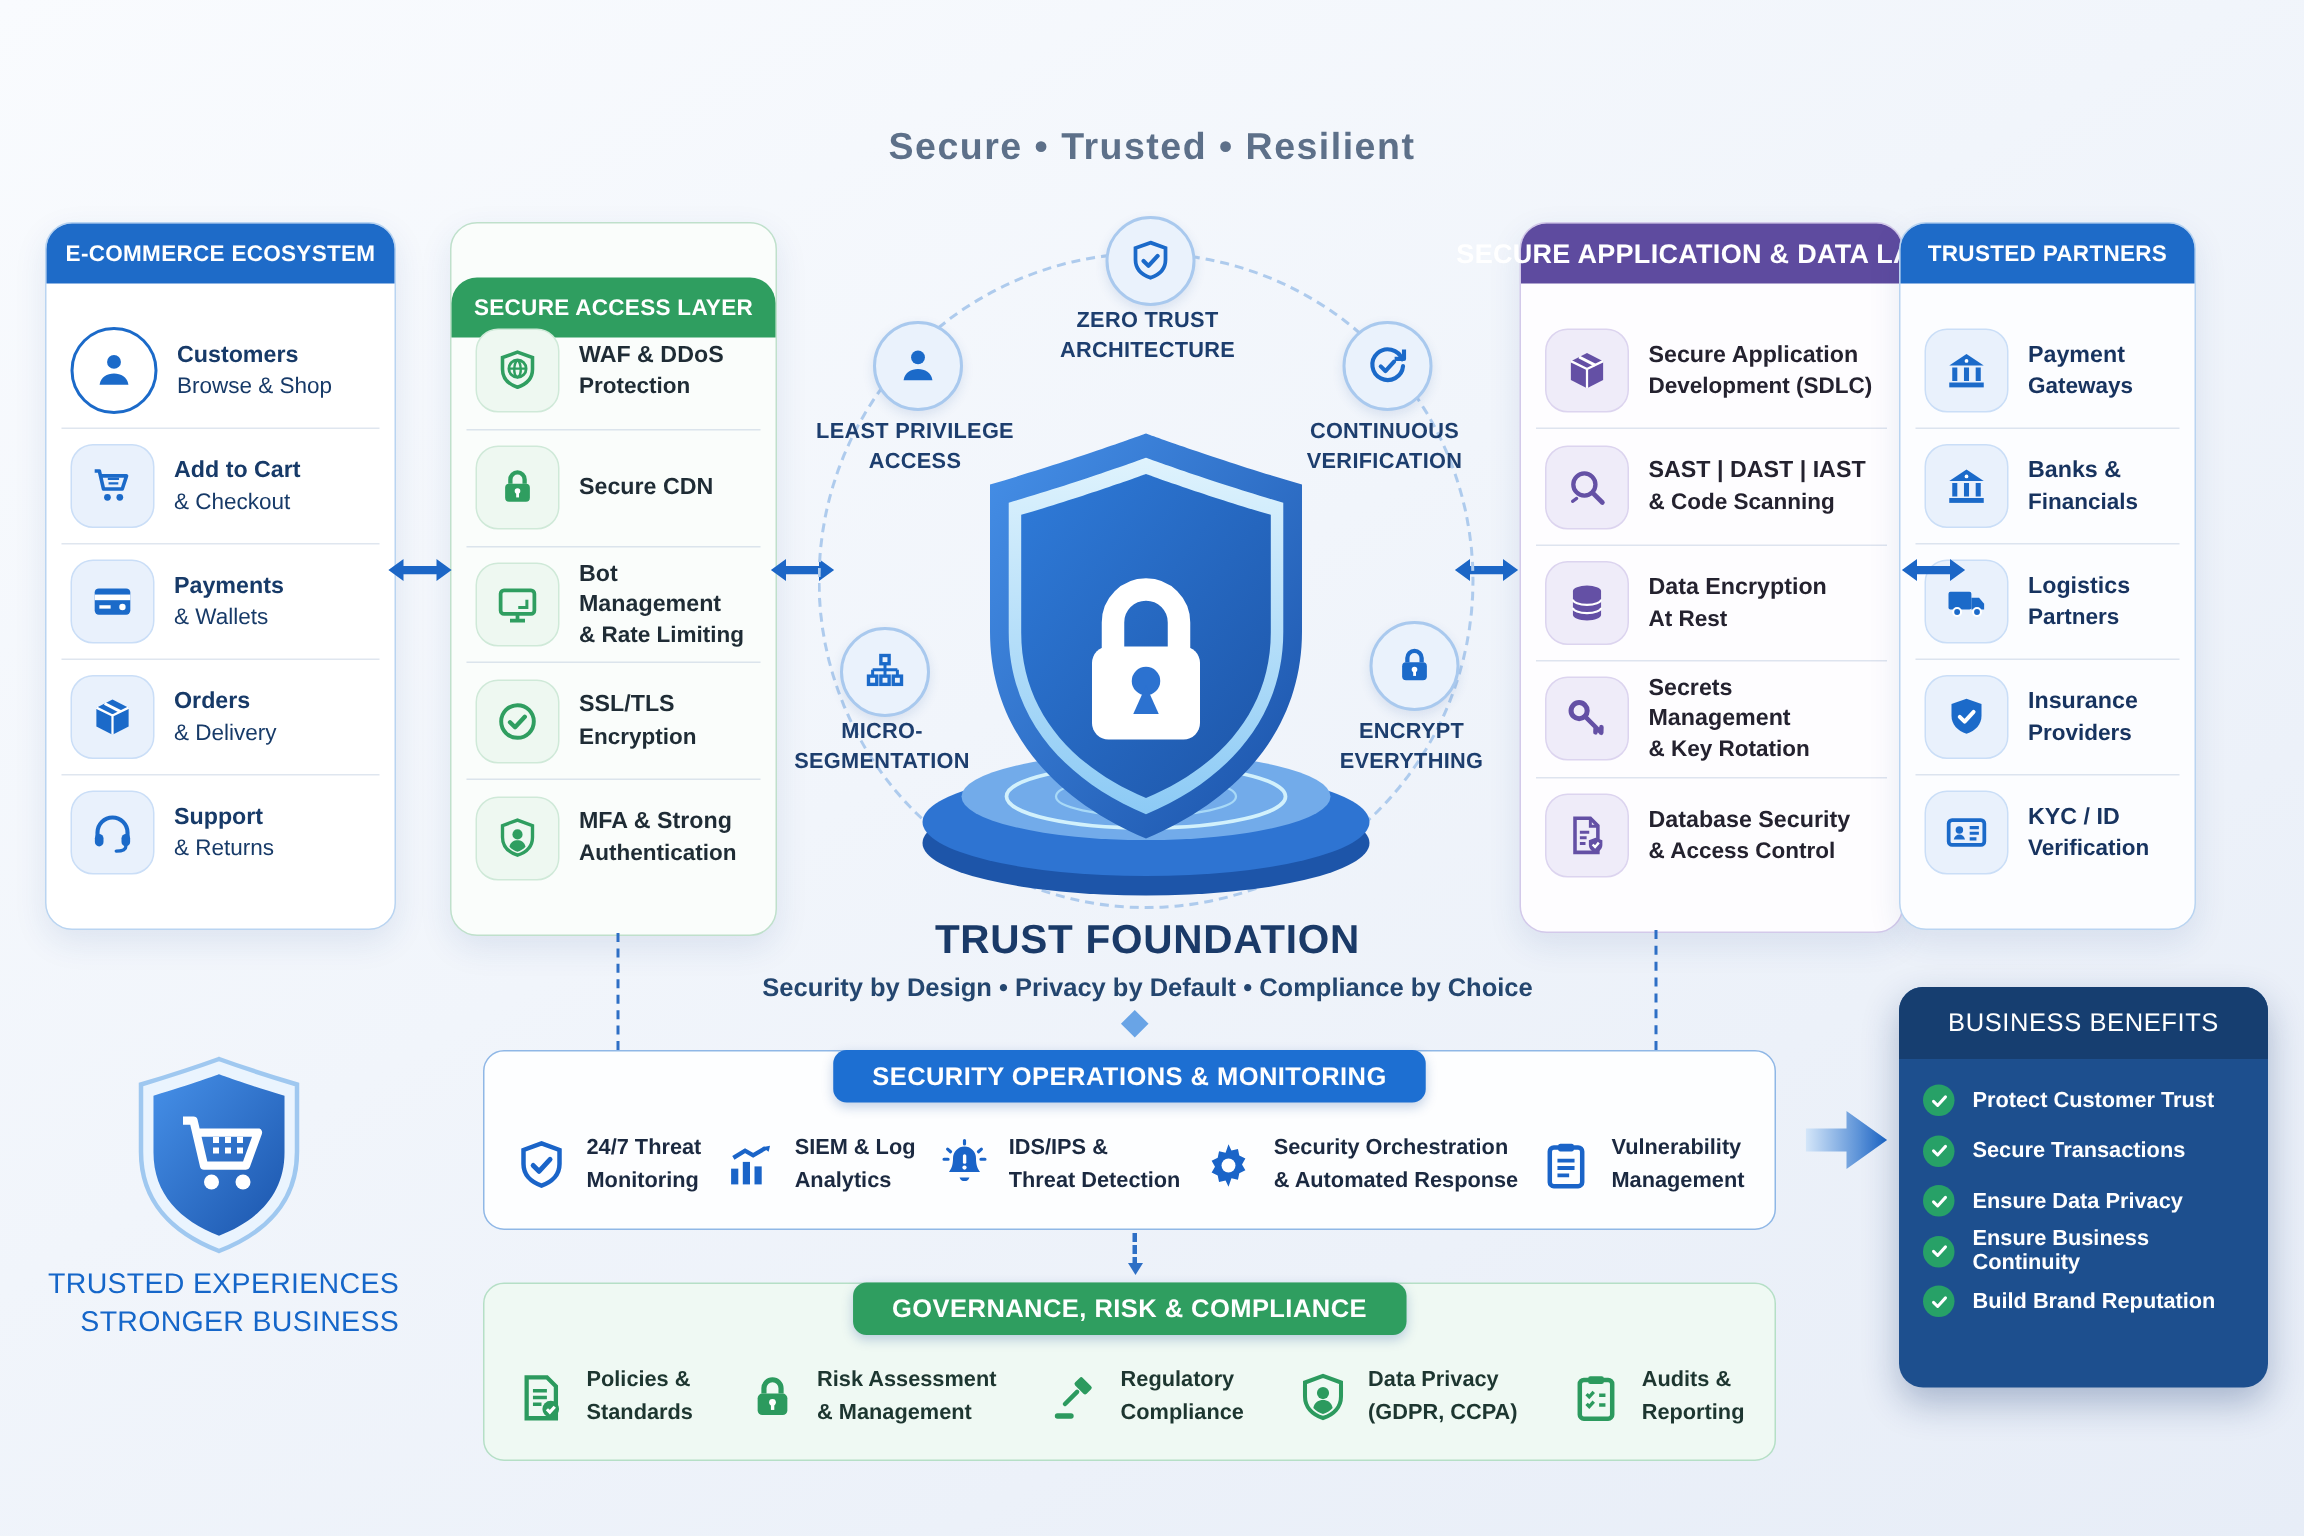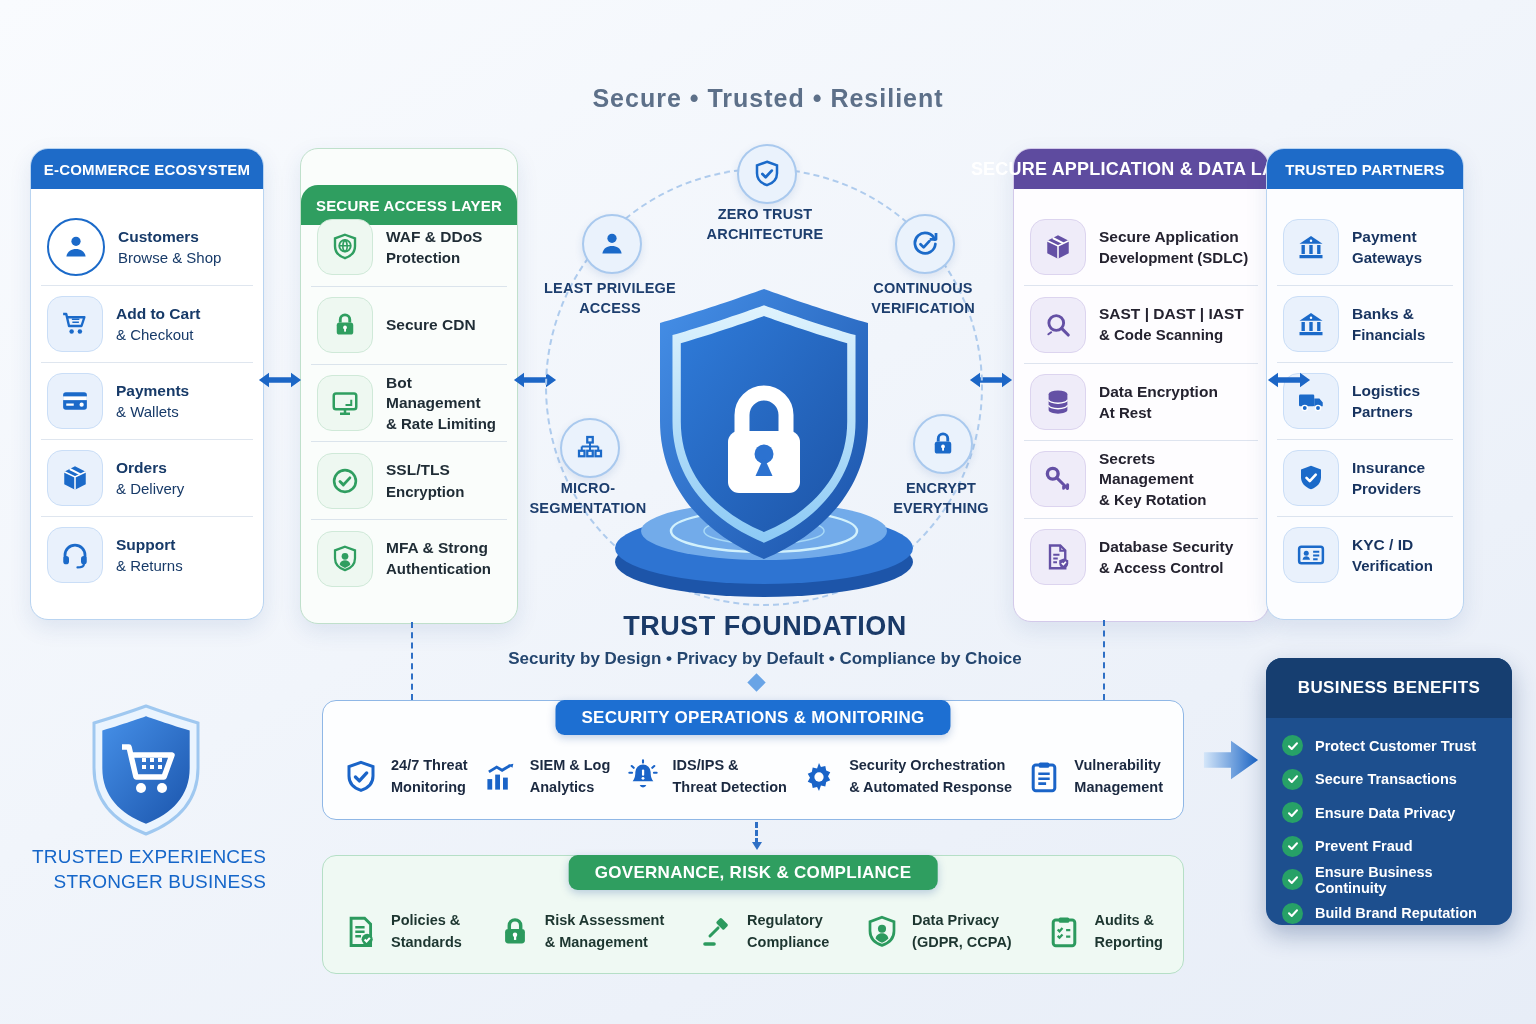--- a/index.html
+++ b/index.html
@@ -83,22 +83,22 @@
   .op-item svg{width:36px;height:36px;}
   #soc .op-item{color:#1a64c8;}
   #grc .op-item{color:#2c9a5e;}
   .op-label{font-size:14.5px;font-weight:700;line-height:1.5;}
   #soc .op-label{color:#1b2940;}
   #grc .op-label{color:#1d3630;}
 
   
   #benefits{position:absolute;left:1266px;top:658px;width:246px;height:267px;border-radius:16px;
     background:var(--benefits-bg,#1d4f8e);box-shadow:0 10px 24px rgba(15,50,110,.30);}
-  #benefits .bhead{height:60px;border-radius:16px 16px 0 0;background:var(--benefits-header-bg,#163e70);
-    display:flex;align-items:center;justify-content:center;color:#fff;font-weight:700;font-size:17px;letter-spacing:.4px;}
+  #benefits .bhead{height:48px;border-radius:16px 16px 0 0;background:var(--benefits-header-bg,#163e70);
+    display:flex;align-items:center;justify-content:center;color:#fff;font-weight:400;font-size:17px;letter-spacing:.4px;}
   .blist{padding:11px 16px 0 16px;display:flex;flex-direction:column;}
   .benefit{display:flex;align-items:center;gap:12px;height:33.5px;}
   .bcheck{width:21px;height:21px;min-width:21px;border-radius:50%;background:var(--check-green,#27a167);
     color:#fff;display:flex;align-items:center;justify-content:center;}
   .bcheck svg{width:12px;height:12px;}
   .benefit span{color:#fff;font-weight:700;font-size:14.5px;}
 
   
   .brand-shield{position:absolute;left:86px;top:702px;width:120px;height:136px;}
   .brand-text{position:absolute;left:26px;top:845px;width:240px;text-align:right;
@@ -761,28 +761,20 @@
             </svg>
           </span>
         <span>Ensure Data Privacy</span>
         </div>
       <div class="benefit">
         <span class="bcheck">
             <svg>
               <use href="#i-check"></use>
             </svg>
           </span>
-        <span>Prevent Fraud</span>
-        </div>
-      <div class="benefit">
-        <span class="bcheck">
-            <svg>
-              <use href="#i-check"></use>
-            </svg>
-          </span>
         <span>Ensure Business Continuity</span>
         </div>
       <div class="benefit">
         <span class="bcheck">
             <svg>
               <use href="#i-check"></use>
             </svg>
           </span>
         <span>Build Brand Reputation</span>
         </div>

